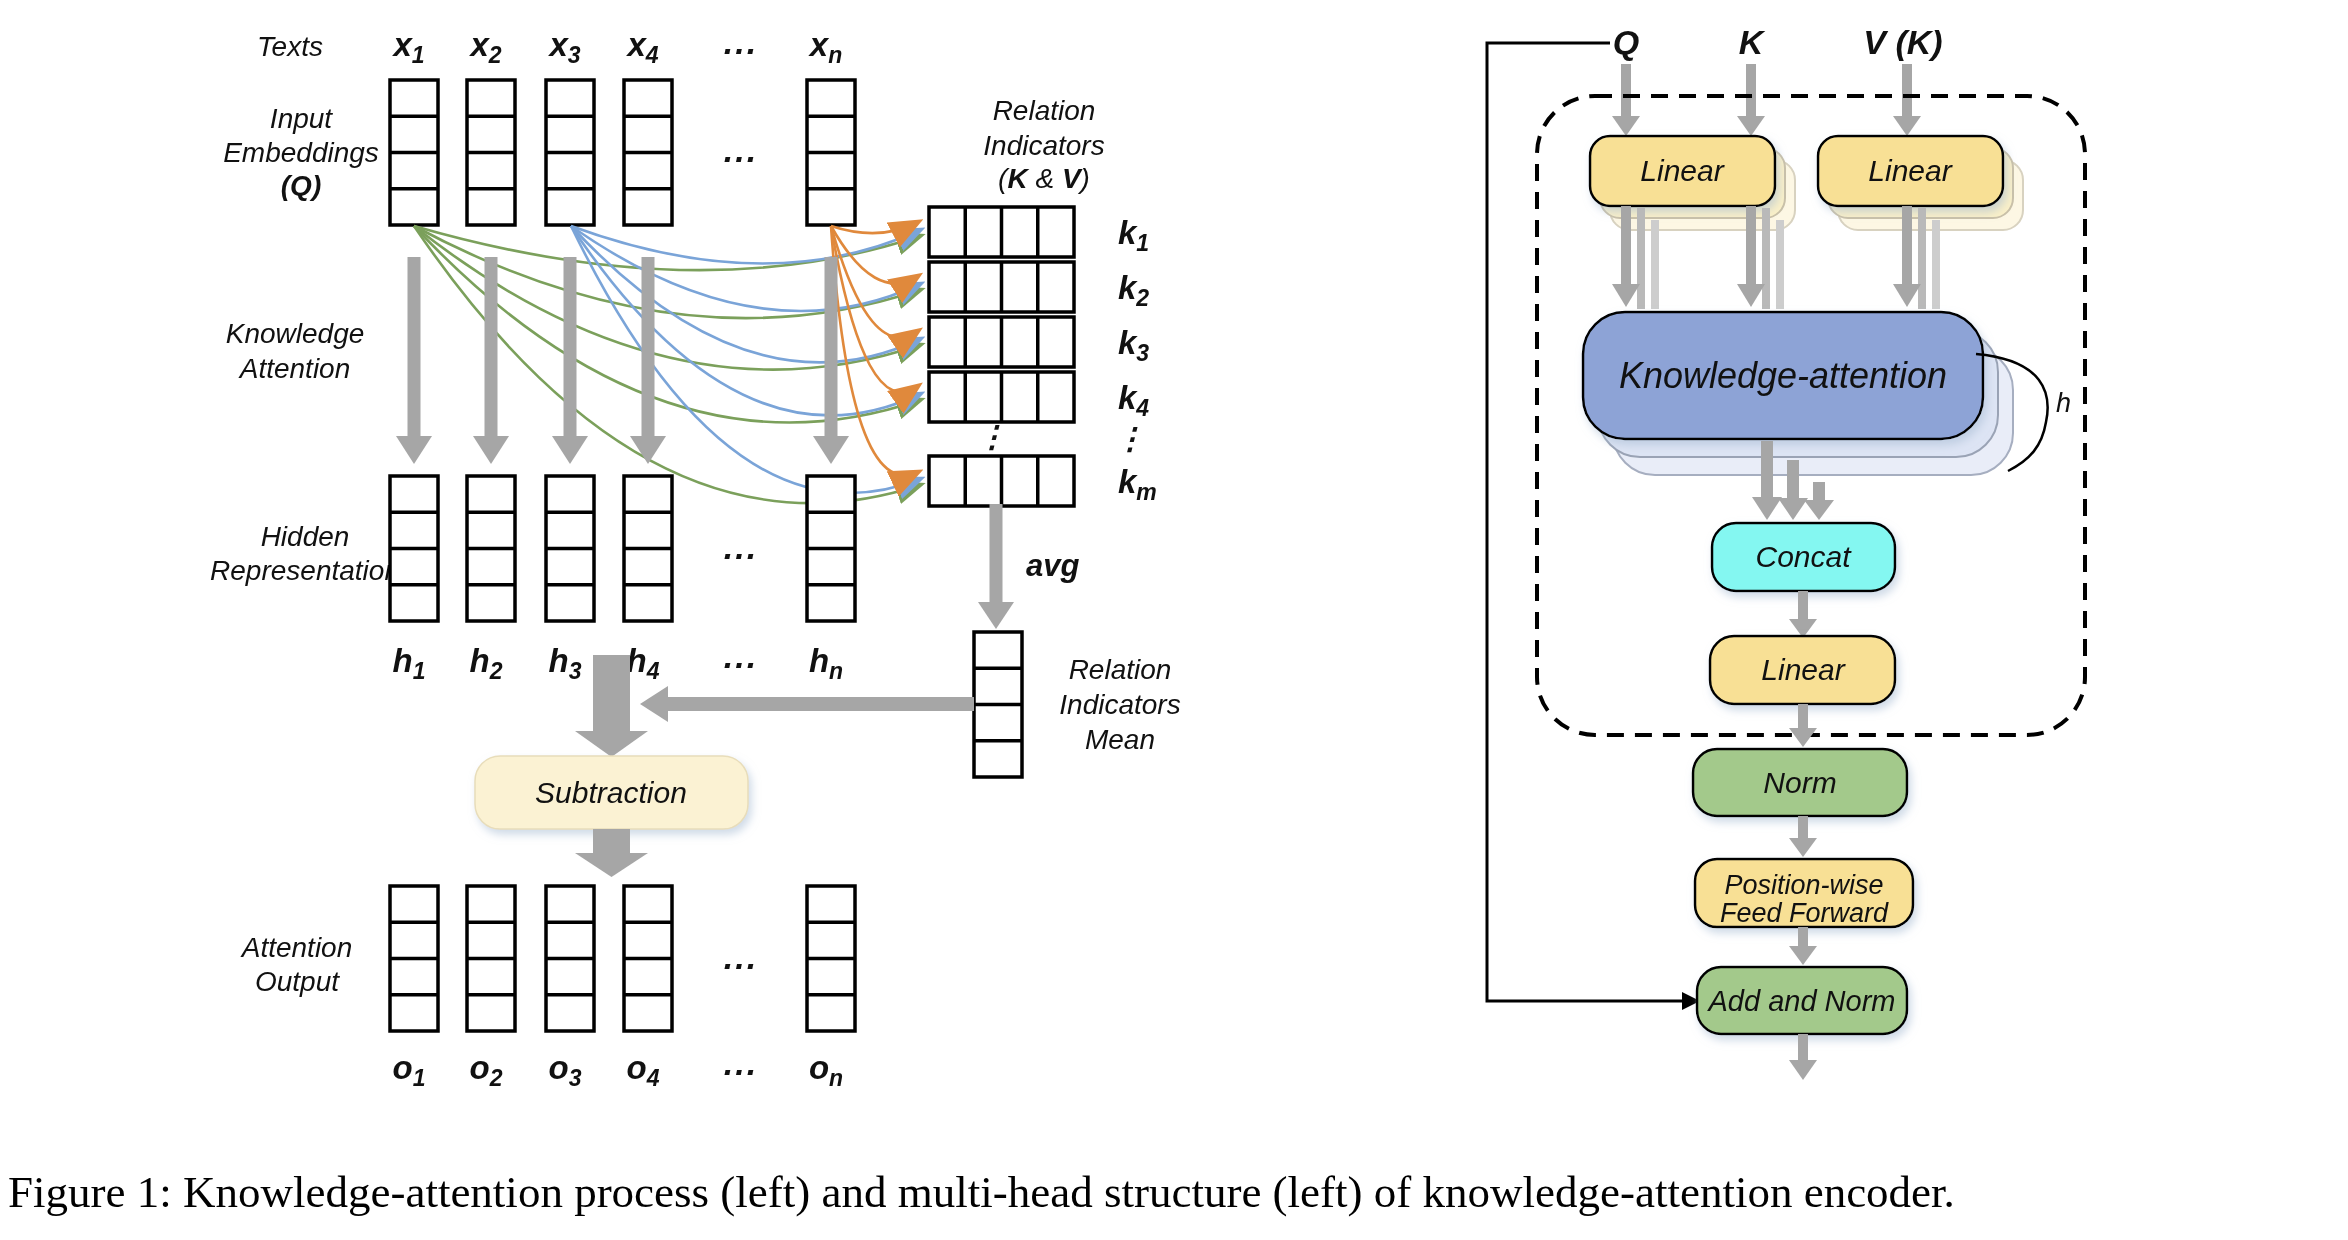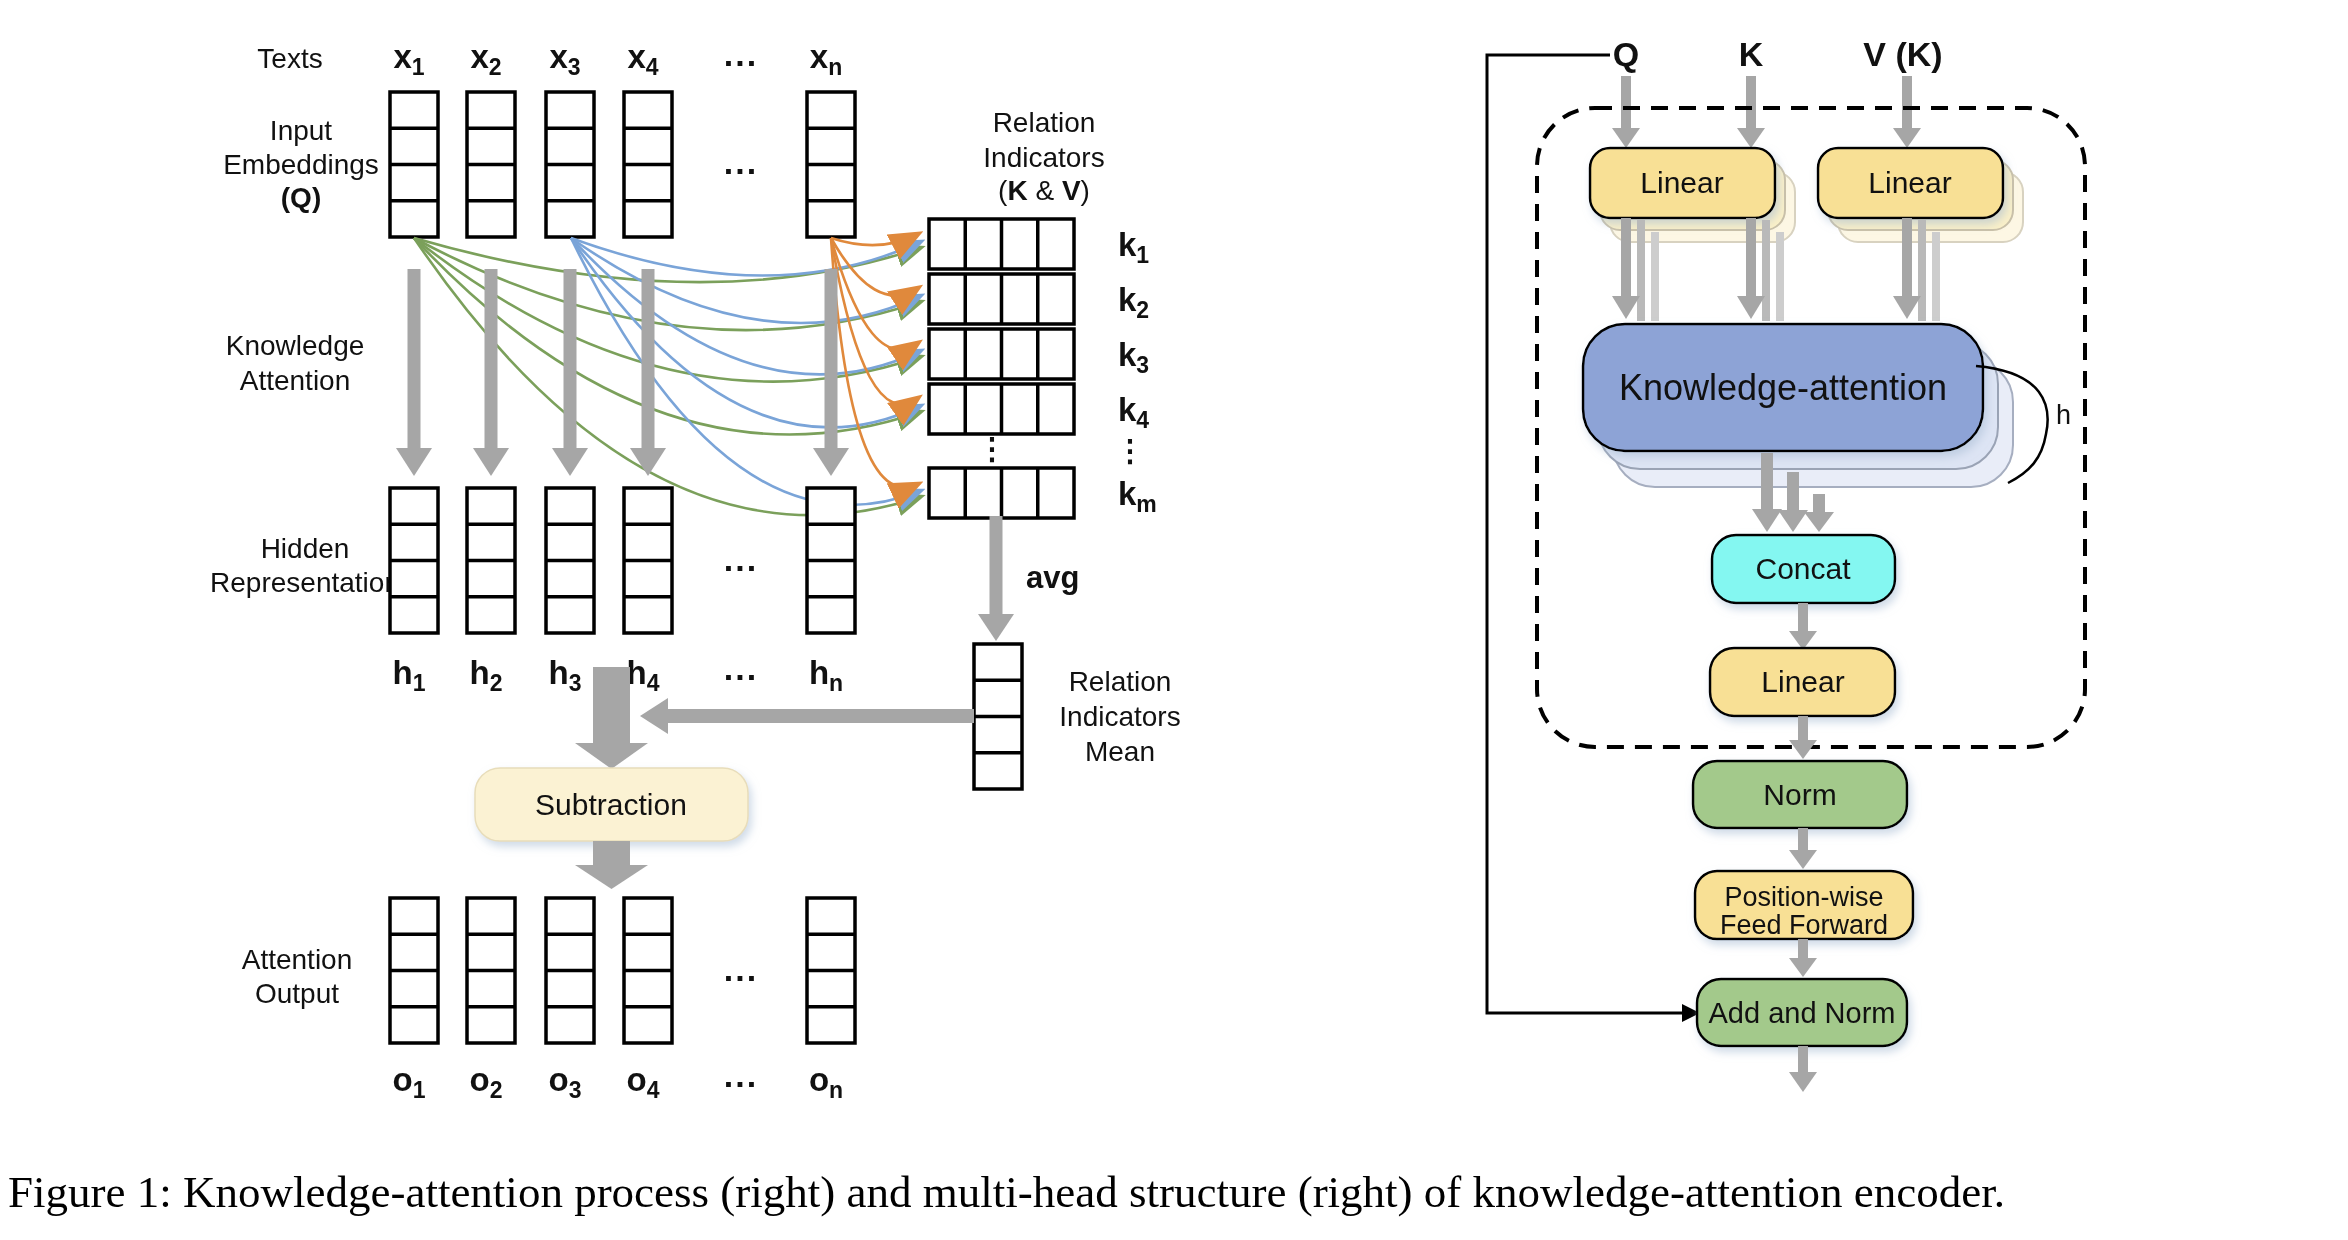--- a/index.html
+++ b/index.html
@@ -1,17 +1,17 @@
 <!DOCTYPE html>
 <html><head>
 <meta charset="utf-8">
 <style>
   html,body{margin:0;padding:0;background:#ffffff;}
   body{width:2348px;height:1240px;position:relative;font-family:"Liberation Sans",sans-serif;}
-  #fig{position:absolute;left:0;top:16px;}
+  #fig{position:absolute;left:0;top:4px;font-style:italic;}
   svg text{font-family:"Liberation Sans",sans-serif;fill:#111111;}
   .lbl{font-size:28px;}
   .veclbl{font-size:33px;font-weight:600;}
   .sub{font-size:23px;font-weight:600;}
   .dots{font-size:34px;font-weight:700;letter-spacing:2px;}
   .boxtxt{font-size:30px;}
   .katxt{font-size:36px;}
   #caption{position:absolute;left:8px;top:1166px;width:2340px;
            font-family:"Liberation Serif",serif;font-size:45px;color:#000;
            white-space:nowrap;}
@@ -327,13 +327,13 @@
     <rect x="1697" y="963" width="210" height="67" rx="24" stroke="#000" stroke-width="2.5" filter="url(#soft)" fill="#a3c98b"></rect>
     <text x="1802" y="1007" font-size="29" text-anchor="middle">Add and Norm</text>
   </g>
   <g fill="#a6a6a6">
     <rect x="1798" y="1030" width="10" height="26"></rect>
         <polygon points="1789,1056 1817,1056 1803,1076"></polygon>
   </g>
 </svg>
 </div>
 
-<div id="caption">Figure 1: Knowledge-attention process (right) and multi-head structure (right) of knowledge-attention encoder.</div>
+<div id="caption">Figure 1: Knowledge-attention process (left) and multi-head structure (left) of knowledge-attention encoder.</div>
 
 </body></html>

